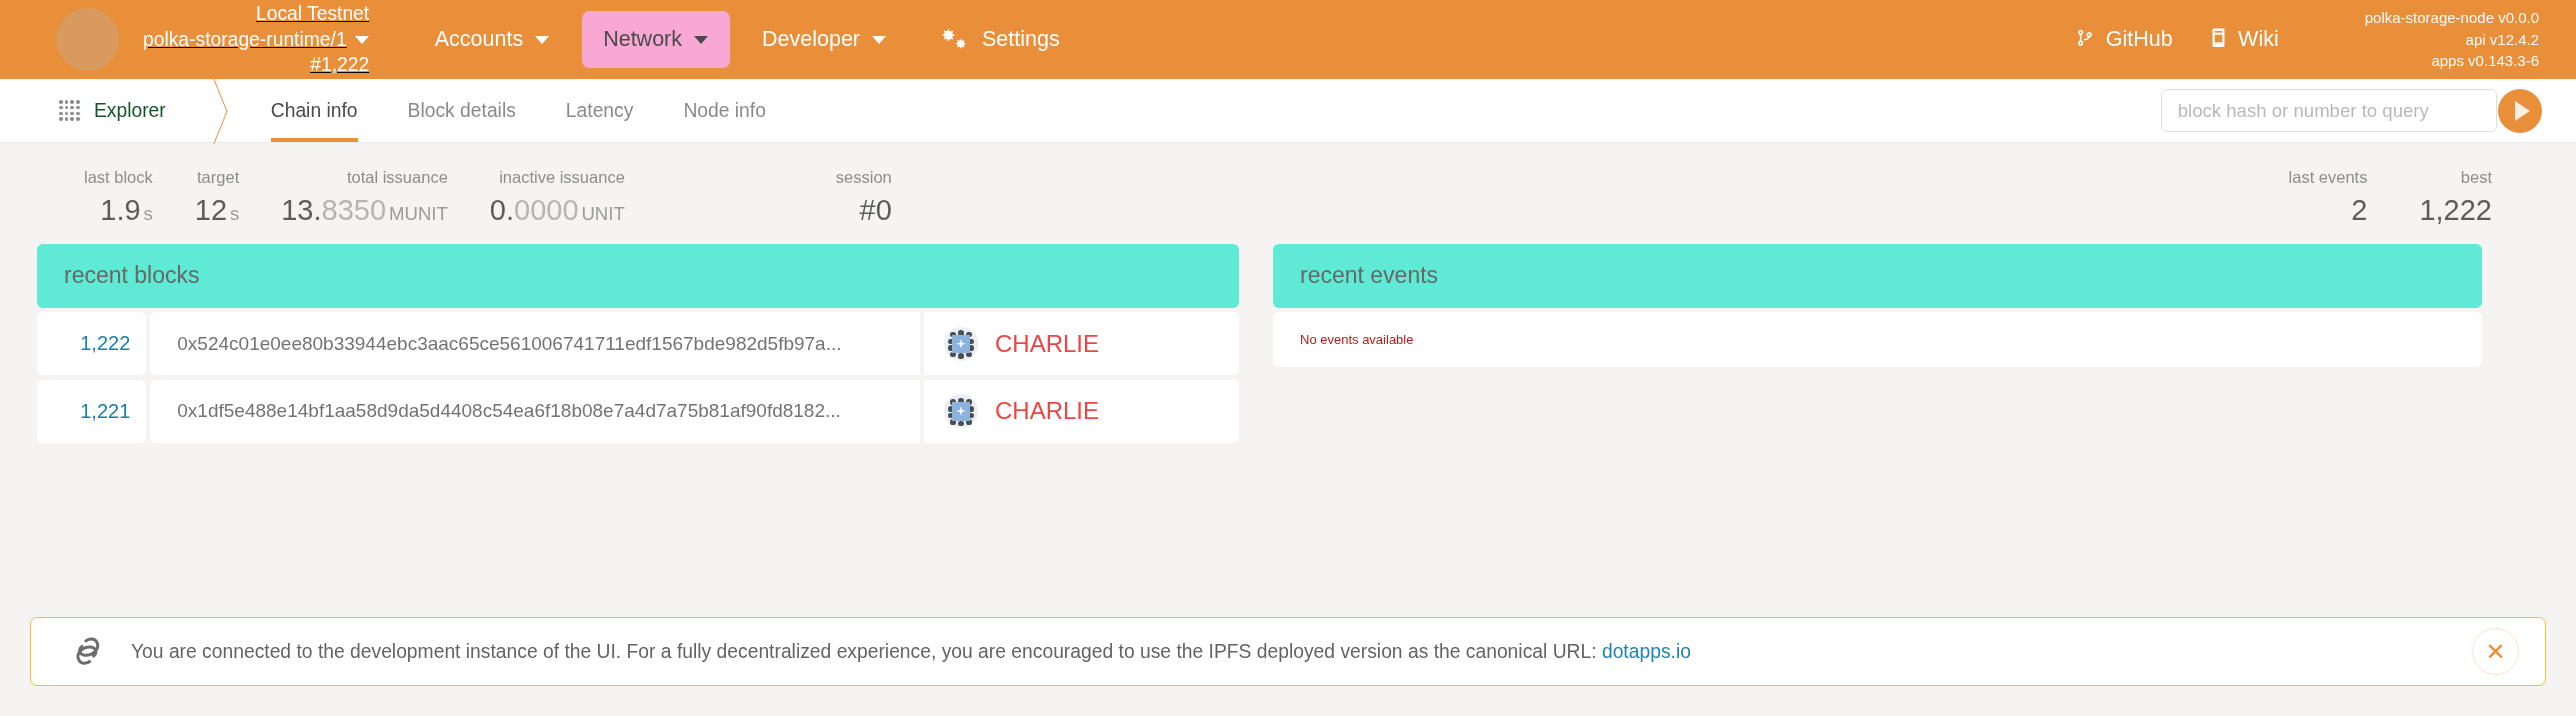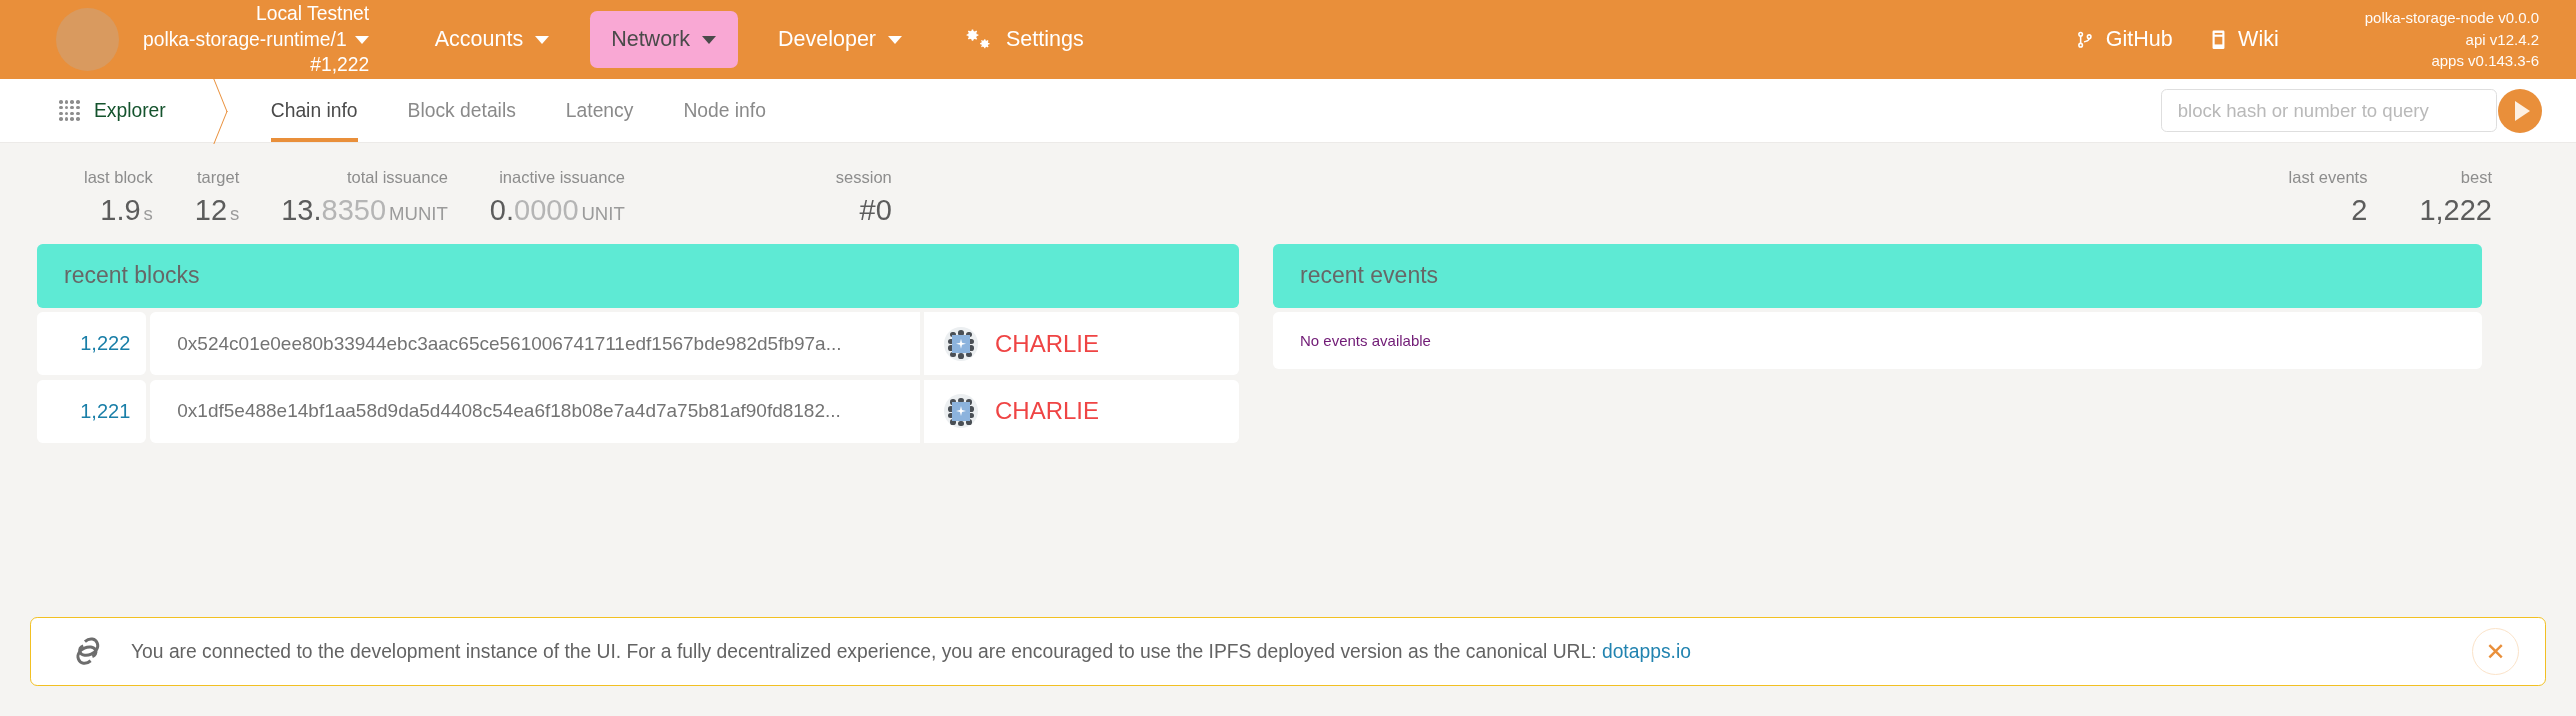--- a/index.html
+++ b/index.html
@@ -16,20 +16,21 @@
     background: #e98f3a;
     display: flex;
     align-items: center;
     padding: 0 37px 0 0;
     position: relative;
   }
   .chain-block {
     display: flex;
     align-items: center;
     margin-left: 56px;
+    text-decoration: underline;
   }
   .chain-avatar {
     width: 63px; height: 63px;
     border-radius: 50%;
     background: #d99a5f;
     flex: none;
   }
   .chain-text {
     margin-left: 24px;
     text-align: right;
@@ -48,21 +49,21 @@
     border-right: 7.9px solid transparent;
     border-top: 8.6px solid #ffffff;
     display: inline-block;
   }
   .caret.dark { border-top-color: #4a4a4a; }
 
   .mainmenu {
     display: flex;
     align-items: center;
     margin-left: 44px;
-    gap: 19px;
+    gap: 11px;
   }
   .menu-item {
     display: flex; align-items: center; gap: 12px;
     padding: 15.7px 21.5px;
     border-radius: 7.2px;
     color: #ffffff;
     font-size: 21.5px;
     white-space: nowrap;
     cursor: pointer;
   }
@@ -70,21 +71,21 @@
 
   .gear-pair { position: relative; width: 30px; height: 24px; flex: none; }
   .gear-pair svg { position: absolute; }
   .g1 { left: 0; top: 0; }
   .g2 { left: 13.6px; top: 10px; }
 
   .spacer { flex: 1 1 auto; }
 
   .ext-links { display: flex; align-items: center; gap: 37px; }
   .ext-link {
-    display: flex; align-items: center; gap: 11.4px;
+    display: flex; gap: 11.4px;
     color: #ffffff; font-size: 21.5px; cursor: pointer;
   }
 
   .versions {
     margin-left: 86px;
     text-align: right;
     color: #ffffff;
     font-size: 15px;
     line-height: 1.45;
     opacity: .97;
@@ -258,22 +259,22 @@
     clip-path: polygon(50% 0%, 60% 40%, 100% 50%, 60% 60%, 50% 100%, 40% 60%, 0% 50%, 40% 40%);
   }
   .identicon i {
     position: absolute; width: 5.7px; height: 5.7px; border-radius: 50%;
     background: #4a4f55; display: block;
   }
   .events-empty {
     background: #ffffff;
     border-radius: 5.7px;
     padding: 20px 27px;
-    font-size: 15px;
-    color: #701a75;
+    font-size: 13px;
+    color: #b91c1c;
   }
 
   
   .banner {
     position: absolute;
     left: 30px; right: 30px; bottom: 30px;
     background: #ffffff;
     border: 1.4px solid #f2c022;
     border-radius: 7.2px;
     height: 69px;

